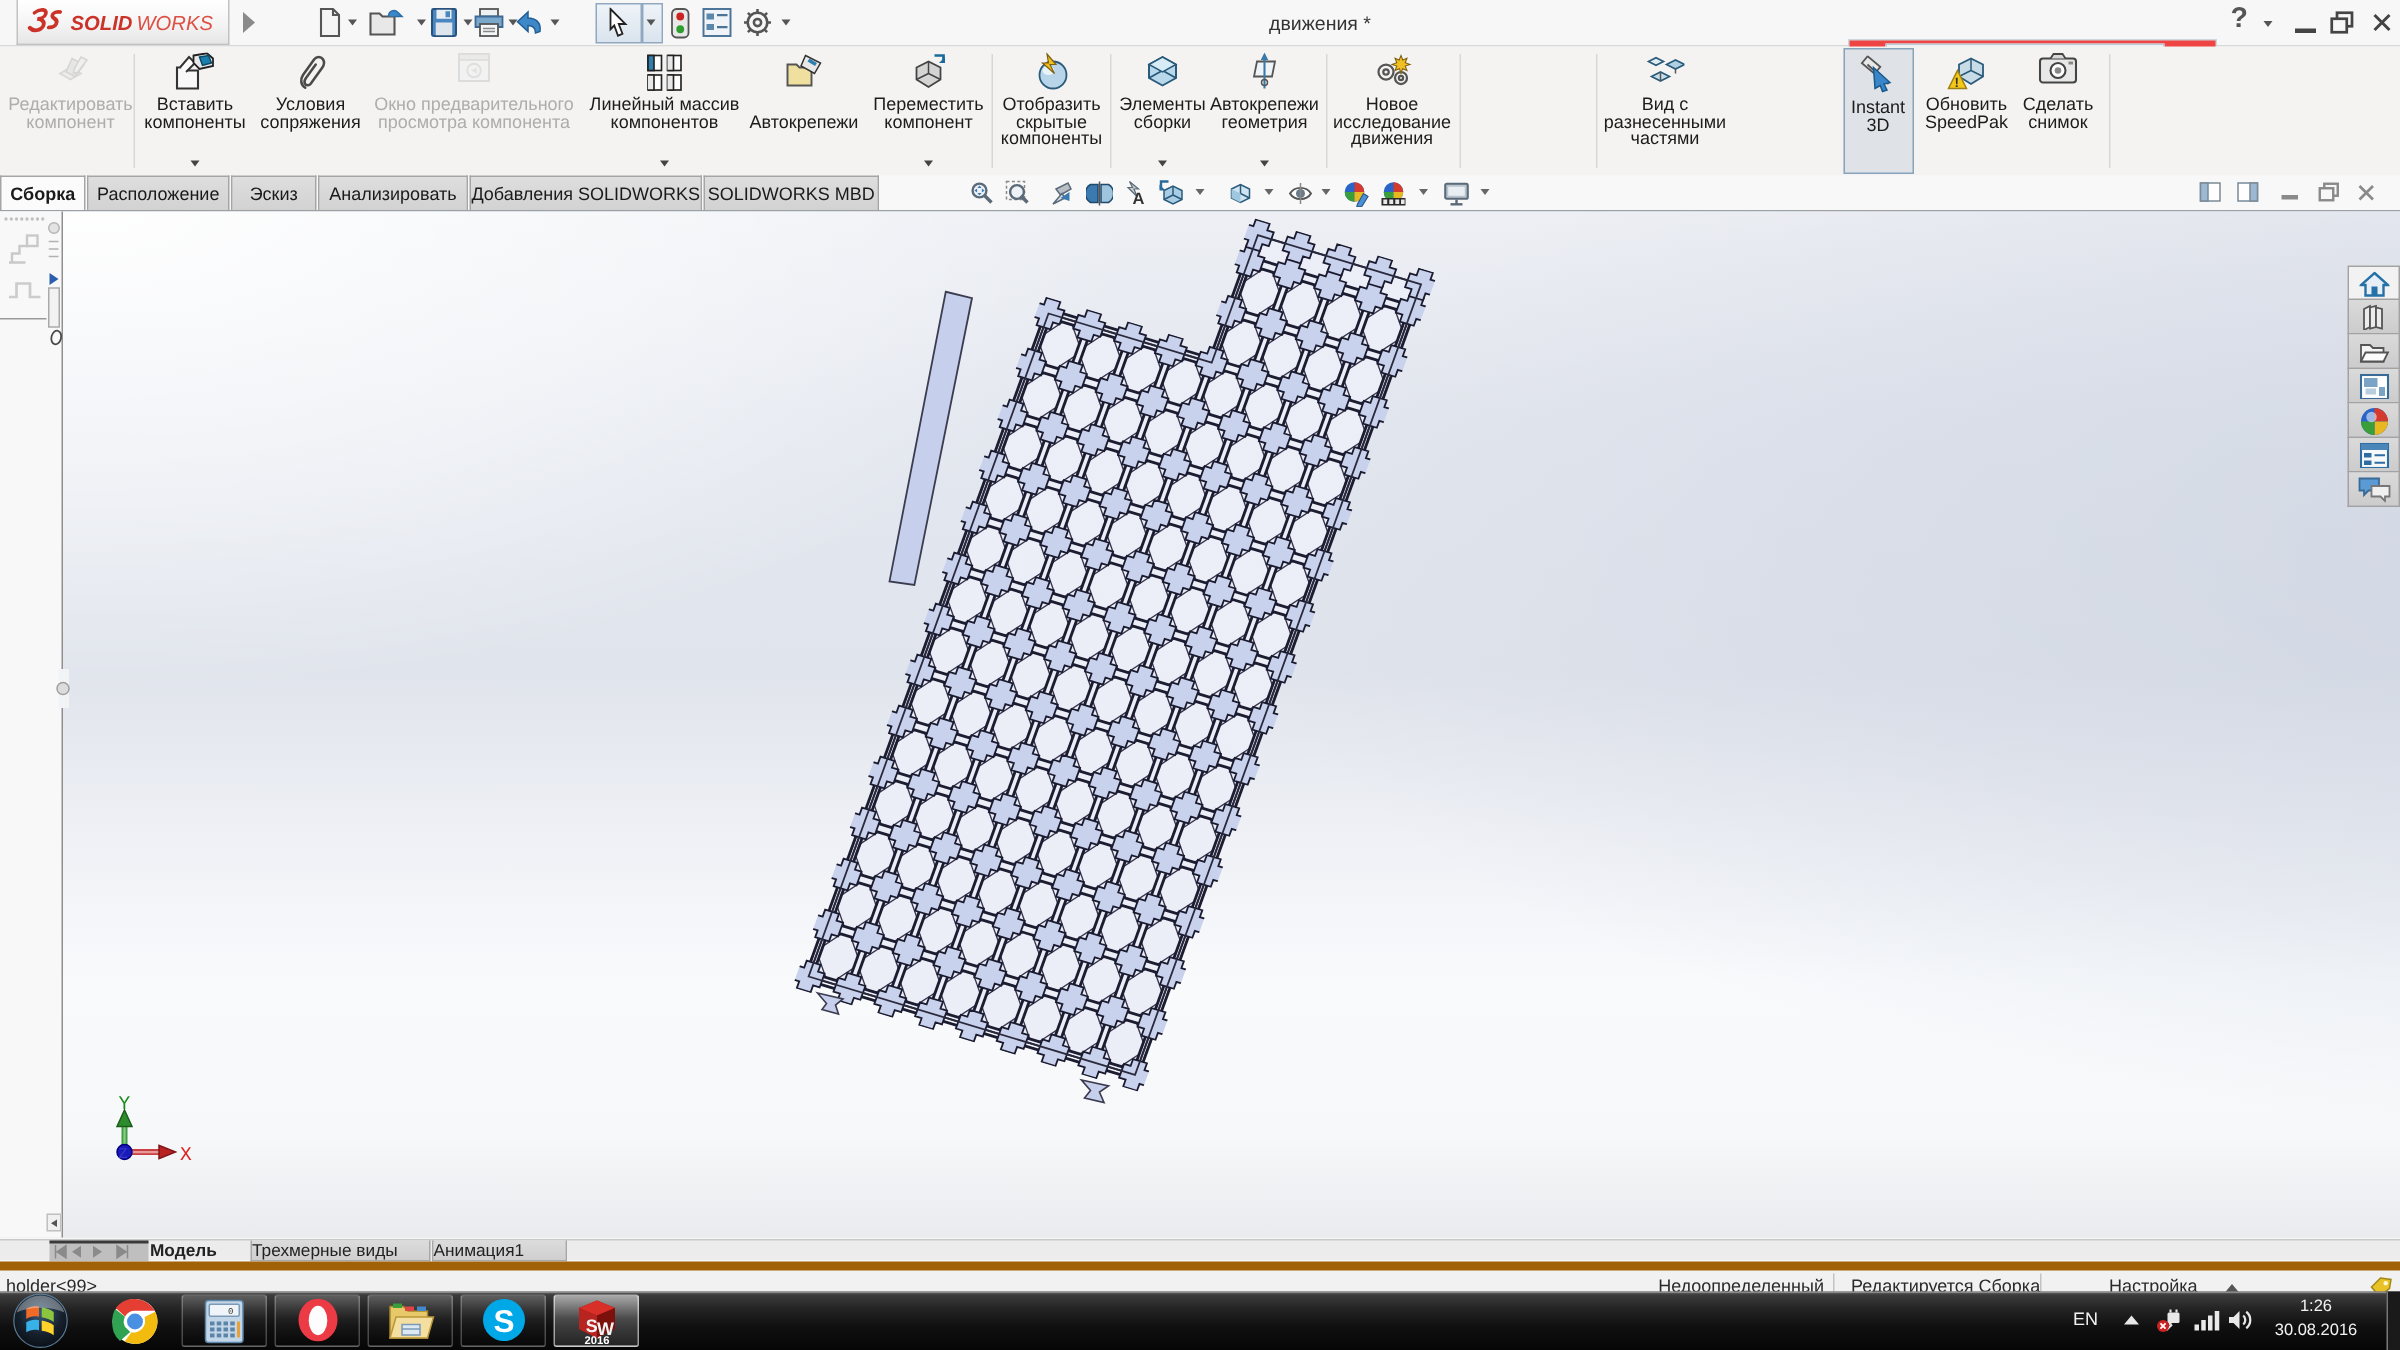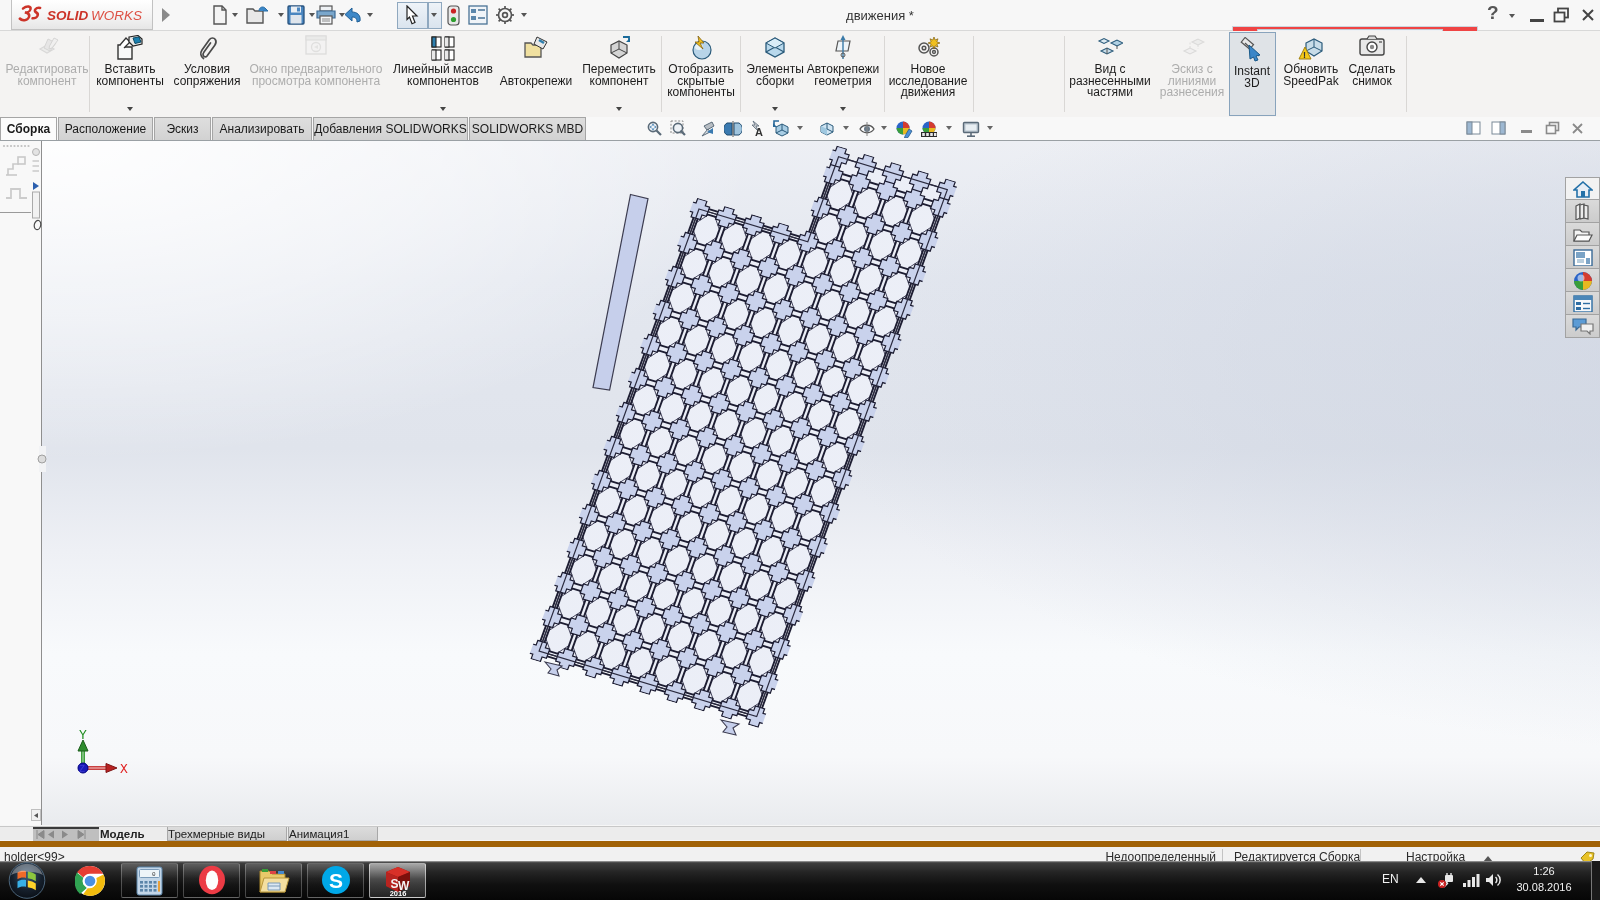--- a/index.html
+++ b/index.html
@@ -284,30 +284,20 @@
 <div class="rbtn" style="left:1065px;width:90px">
         <span class="ric"><svg width="26" height="26" viewBox="0 0 26 26">
             <path d="M4,16 L10,13 L16,16 L10,19 Z" fill="#c8dce8" stroke="#2a5a7a" stroke-width="1.1"></path>
             <path d="M14,8 L20,5 L26,8 L20,11 Z" fill="#b0cfe2" stroke="#2a5a7a" stroke-width="1.1"></path>
             <path d="M2,6 L7,3.5 L12,6 L7,8.5 Z" fill="#ddeaf2" stroke="#2a5a7a" stroke-width="1.1"></path>
             <path d="M10,13 L10,19 M20,11 L20,14" stroke="#555" stroke-width="1"></path>
           </svg></span>
         <div class="rtx">Вид с</div>
         <div class="rtx">разнесенными</div>
         <div class="rtx">частями</div>
-      </div>
-<div class="rbtn dis" style="left:1156px;width:72px">
-        <span class="ric"><svg opacity="0.45" width="26" height="26" viewBox="0 0 26 26">
-            <path d="M5,16 L11,13 L17,16 L11,19 Z" fill="#ececec" stroke="#bbb" stroke-width="1.1"></path>
-            <path d="M13,7 L19,4 L25,7 L19,10 Z" fill="#e4e4e4" stroke="#bbb" stroke-width="1.1"></path>
-            <path d="M11,13 L11,6 M19,10 L19,14" stroke="#c0c0c0" stroke-dasharray="2,1.5"></path>
-          </svg></span>
-        <div class="rtx">Эскиз с</div>
-        <div class="rtx">линиями</div>
-        <div class="rtx">разнесения</div>
       </div>
 <div class="rbtn" style="left:1278px;width:66px">
         <span class="ric"><svg width="26" height="26" viewBox="0 0 26 26">
             <path d="M8,8 L16,4 L24,8 L24,16 L16,21 L8,16 Z" fill="#c8dce8" stroke="#2a5a7a" stroke-width="1.2"></path>
             <path d="M16,4 L16,12 L24,16 M16,12 L8,16" fill="none" stroke="#2a5a7a"></path>
             <path d="M7,12 L13,24 L1,24 Z" fill="#f4c818" stroke="#a08010" stroke-width="1"></path>
             <text x="5" y="23" font-size="9" font-weight="bold" fill="#333" font-family="Liberation Sans">!</text>
           </svg></span>
         <div class="rtx">Обновить</div>
         <div class="rtx">SpeedPak</div>

